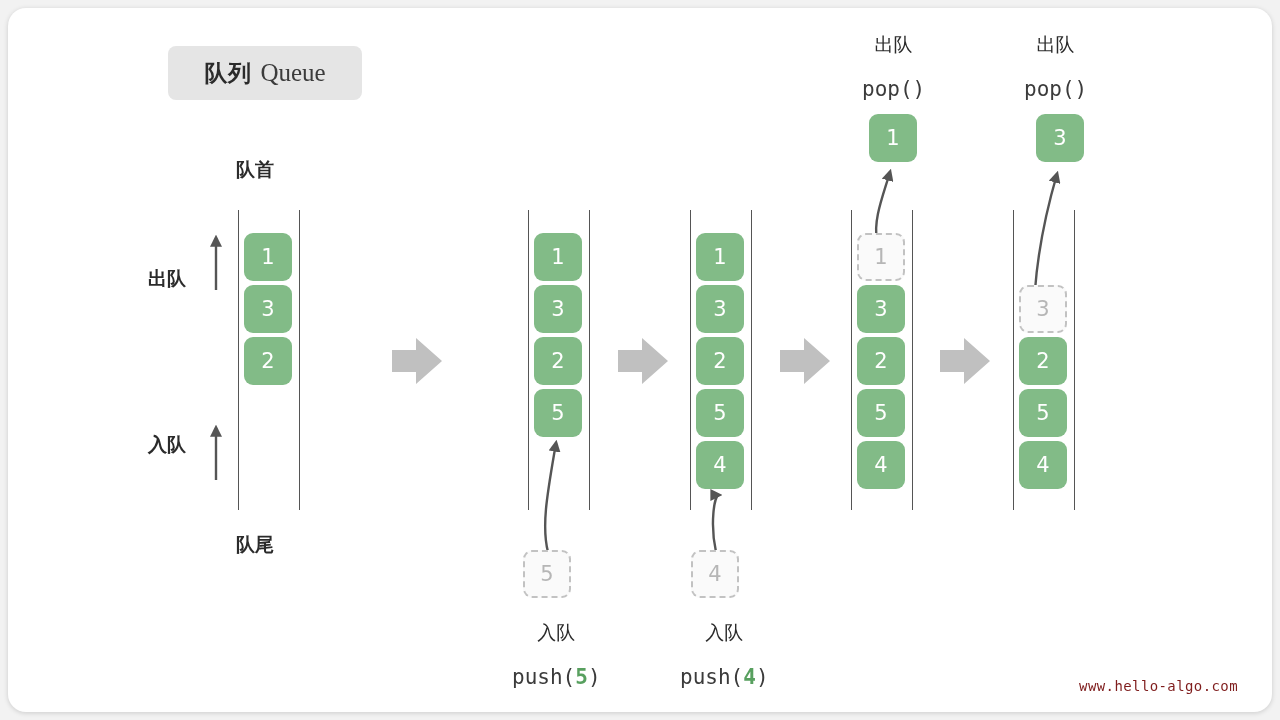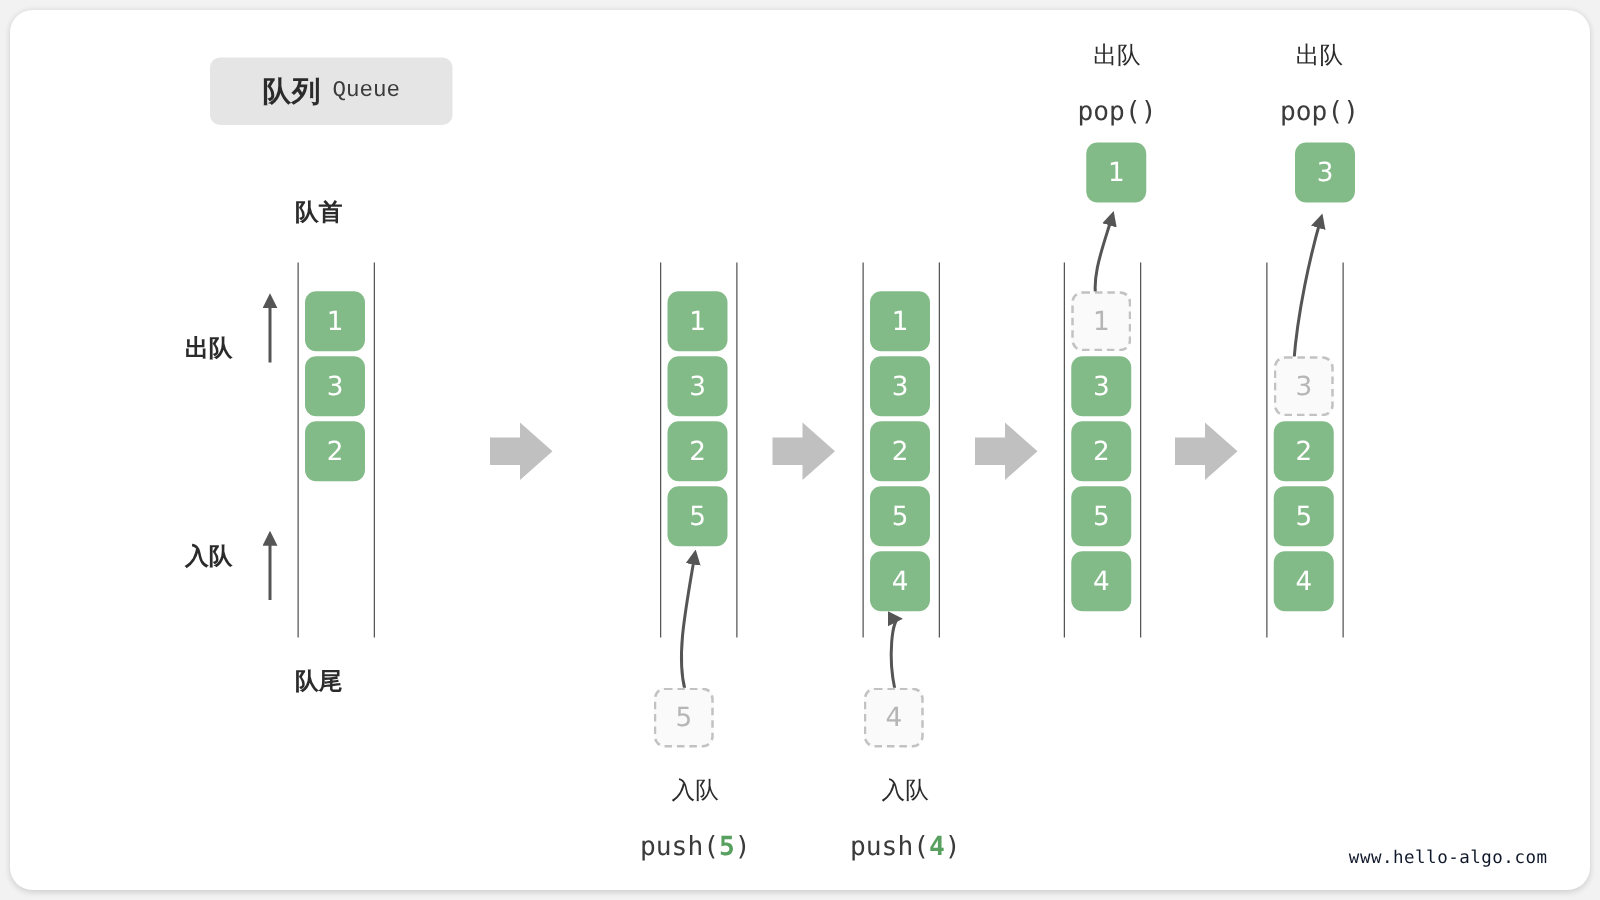--- a/index.html
+++ b/index.html
@@ -51,22 +51,22 @@
     justify-content: center;
     gap: 9px;
   }
   .title-cn {
     font-size: 23px;
     font-weight: bold;
     color: #2b2b2b;
     letter-spacing: 0.5px;
   }
   .title-en {
-    font-family: Liberation Mono, monospace;
-    font-size: 18px;
+    font-family: Liberation Serif, serif;
+    font-size: 25px;
     color: #3b3b3b;
   }
 
   
   .lbl-bold {
     position: absolute;
     font-size: 19px;
     font-weight: bold;
     color: #2b2b2b;
     white-space: nowrap;
@@ -124,21 +124,21 @@
     color: #b6b6b6;
   }
 
   
   .watermark {
     position: absolute;
     right: 42px;
     bottom: 26px;
     font-family: "DejaVu Sans Mono", "Liberation Mono", monospace;
     font-size: 14px;
-    color: #0f172a;
+    color: #7f1d1d;
     letter-spacing: 0.4px;
   }
 </style>
 </head>
 <body>
 
 <div id="canvas">
   <div class="card"></div>
 
   <div class="title-badge">

